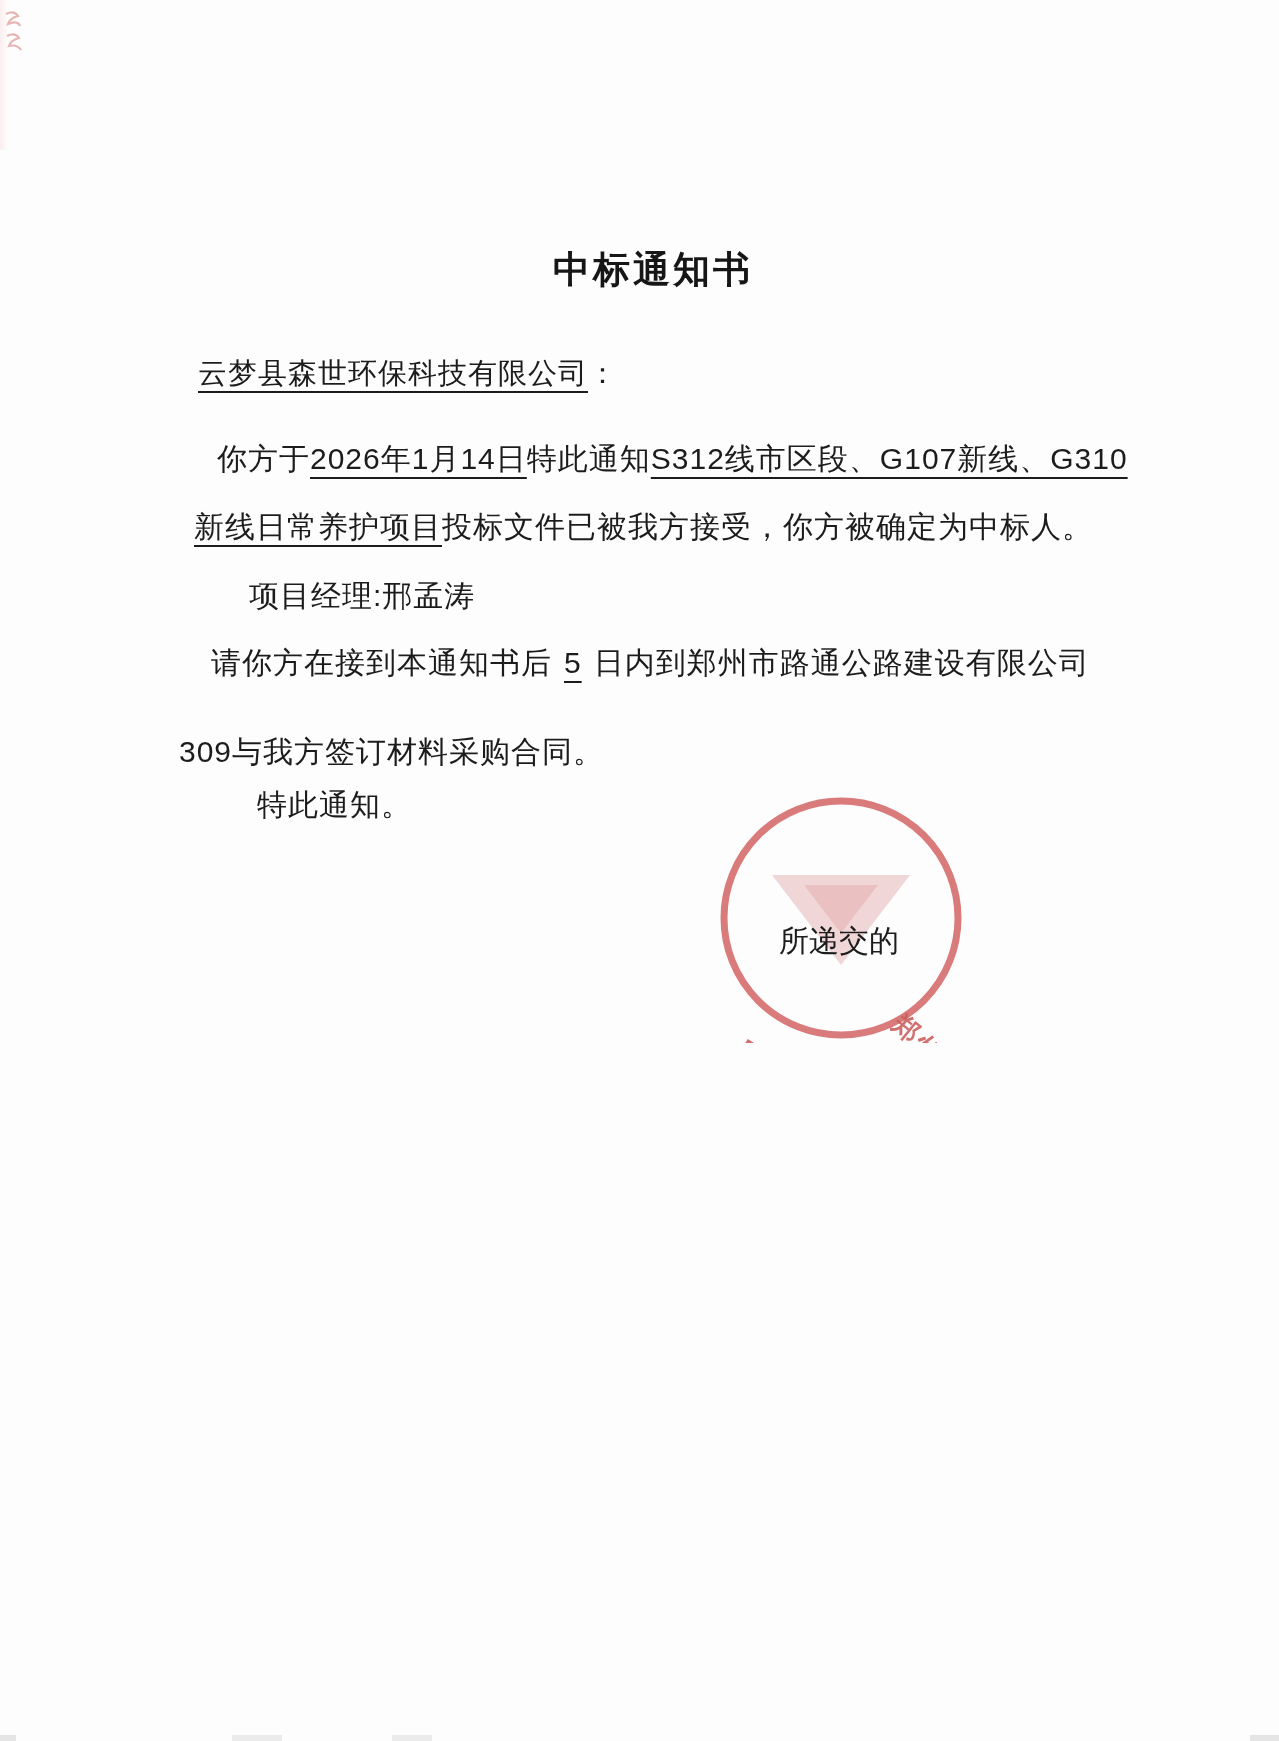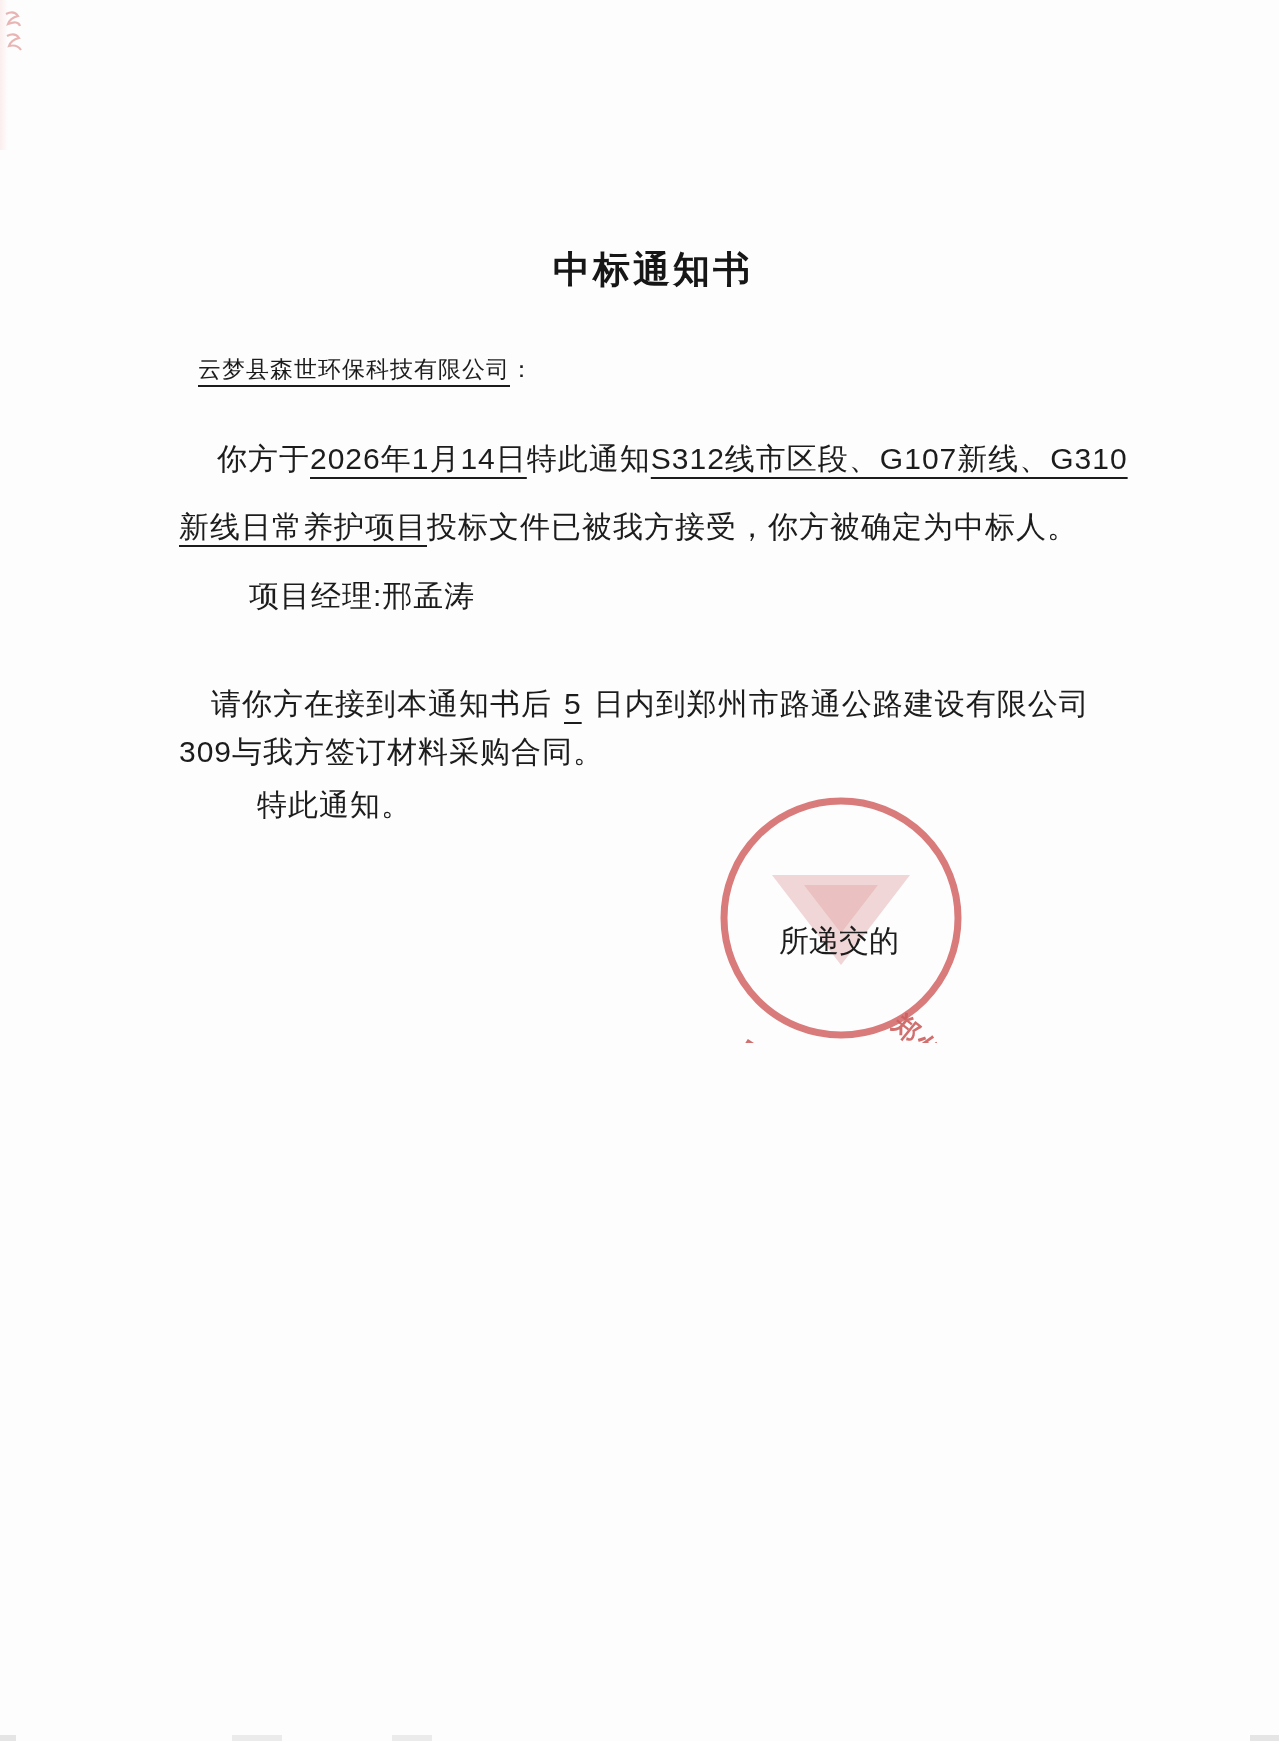--- a/index.html
+++ b/index.html
@@ -81,35 +81,35 @@
     <circle cx="125" cy="125" r="117" fill="none" stroke="#cd4f4f" stroke-width="7" opacity="0.85"></circle>
     <polygon points="56,82 194,82 125,172" fill="#dfa3a3" opacity="0.5"></polygon>
     <polygon points="88,92 162,92 125,140" fill="#d98a8a" opacity="0.35"></polygon>
     <text font-size="26" font-weight="bold" fill="#c64a4a" opacity="0.9" font-family="Liberation Sans, DejaVu Sans, sans-serif">
       <textPath href="#sealTextPath" startOffset="52">郑州市路通公路建设有限公司养护分公司</textPath>
     </text>
   </svg>
 
   <div class="title">中标通知书</div>
 
-  <div class="line" style="left:198px;top:354px;font-size:23px;">
+  <div class="line" style="left:198px;top:354px;font-size:29px;">
     <span class="u">云梦县森世环保科技有限公司</span><span>：</span>
   </div>
 
   <div class="line" style="left:217px;top:439px;">
     <span>你方于</span><span class="u">2026年1月14日</span><span>特此通知</span><span class="u">S312线市区段、G107新线、G310</span>
   </div>
 
-  <div class="line" style="left:179px;top:507px;">
+  <div class="line" style="left:194px;top:507px;">
     <span class="u">新线日常养护项目</span><span>投标文件已被我方接受，你方被确定为中标人。</span>
   </div>
 
   <div class="line" style="left:249px;top:576px;">项目经理:邢孟涛</div>
 
-  <div class="line" style="left:211px;top:643px;margin-top:41px;">
+  <div class="line" style="left:211px;top:643px;">
     <span>请你方在接到本通知书后</span><span class="u-num">5</span><span>日内到郑州市路通公路建设有限公司</span>
   </div>
 
   <div class="line" style="left:179px;top:732px;">309与我方签订材料采购合同。</div>
 
   <div class="line" style="left:257px;top:785px;">特此通知。</div>
 
 
   <div class="line" style="left:779px;top:921px;letter-spacing:0;">所递交的</div>
 

